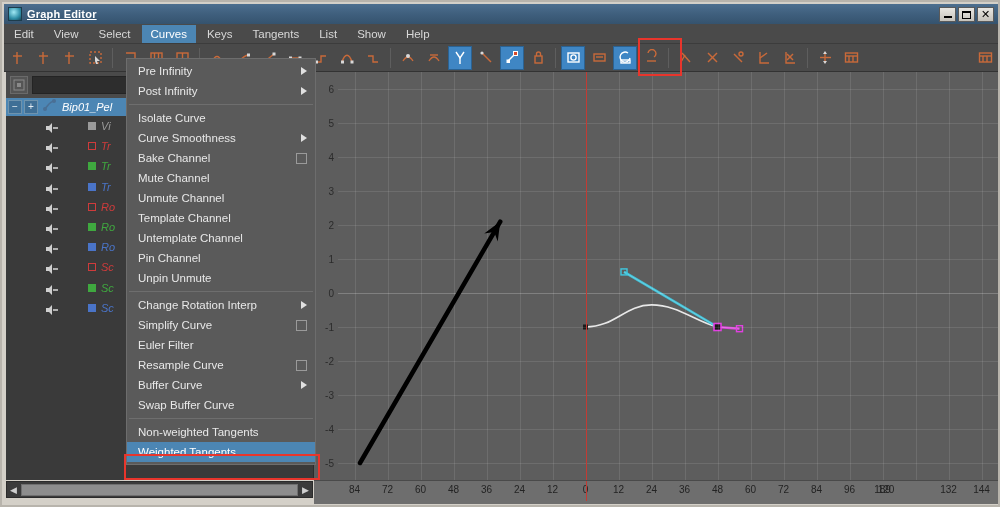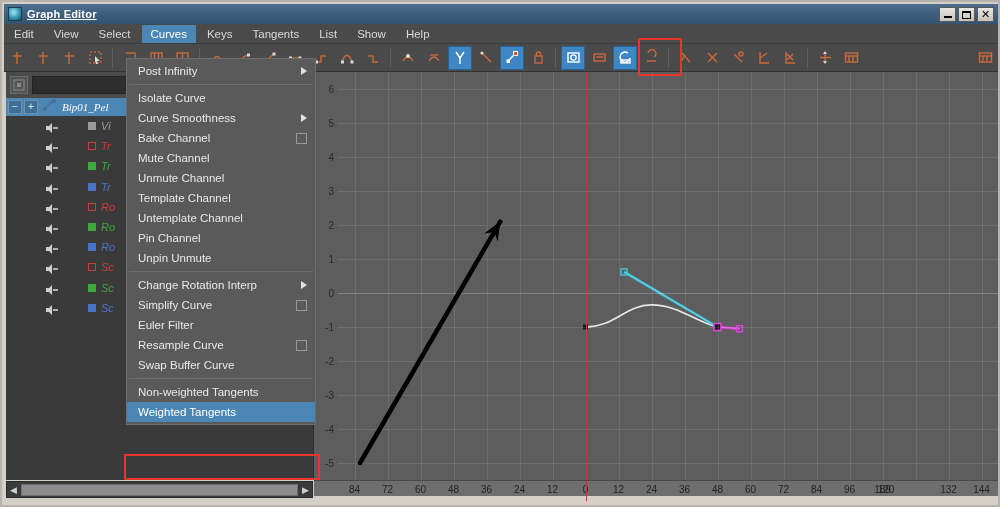--- a/index.html
+++ b/index.html
@@ -107,21 +107,21 @@
     height: 18px; background: #4c86b4;
     display: flex; align-items: center; padding-left: 2px;
   }
   .tri-btn {
     width: 14px; height: 14px; margin-right: 2px;
     border: 1px solid #6f93ad; background: #3f6f96;
     display: flex; align-items: center; justify-content: center;
     color: #e6eef4; font-size: 10px; line-height: 1;
   }
   .anim-icon { width: 16px; margin: 0 4px 0 2px; }
-  .root-label { color: #ffffff; font-size: 11px; font-style: italic; font-family: Liberation Serif, serif; }
+  .root-label { color: #ffffff; font-size: 11px; font-style: italic; }
   .tree-row {
     height: 20.2px; display: flex; align-items: center;
     padding-left: 38px;
   }
   .spk { width: 16px; height: 12px; margin-right: 28px; }
   .chan-box {
     width: 8px; height: 8px; margin-right: 5px; border: 1px solid #111;
   }
   .chan-label { font-size: 11px; font-style: italic; }
 
@@ -143,21 +143,21 @@
   .gridline-v {
     position: absolute; top: 0; bottom: 0; width: 1px;
     background: rgba(255,255,255,.10);
   }
   .axis-zero-v { background: #c23b34 !important; width: 1px; }
   .axis-zero-h { background: rgba(255,255,255,.22) !important; }
 
   
   .xaxis {
     position: absolute; left: 312px; top: 478px;
-    width: 684px; height: 16px;
+    width: 684px; height: 24px;
     background: #6e6e6e; border-top: 1px solid #4a4a4a;
   }
   .xlabel {
     position: absolute; top: 3px; color: #232323;
     font-size: 10px; transform: translateX(-50%);
   }
   .xzero-tick {
     position: absolute; top:0; width:1px; height:20px; background:#c23b34;
   }
 
@@ -663,20 +663,24 @@
     </div>
 
   <div class="hscroll">
     <div class="hs-arrow">◀</div>
     <div class="hs-thumb"></div>
     <div class="hs-arrow">▶</div>
   </div>
 
   <div class="dropdown" id="dropdown">
       <div class="dd-item">
+        <span class="dd-label">Pre Infinity</span>
+        <span class="dd-arrow"></span>
+      </div>
+      <div class="dd-item">
         <span class="dd-label">Post Infinity</span>
         <span class="dd-arrow"></span>
       </div>
       <div class="dd-sep"></div>
       <div class="dd-item">
         <span class="dd-label">Isolate Curve</span>
       </div>
       <div class="dd-item">
         <span class="dd-label">Curve Smoothness</span>
         <span class="dd-arrow"></span>
@@ -713,20 +717,24 @@
         <span class="dd-check"></span>
       </div>
       <div class="dd-item">
         <span class="dd-label">Euler Filter</span>
       </div>
       <div class="dd-item">
         <span class="dd-label">Resample Curve</span>
         <span class="dd-check"></span>
       </div>
       <div class="dd-item">
+        <span class="dd-label">Buffer Curve</span>
+        <span class="dd-arrow"></span>
+      </div>
+      <div class="dd-item">
         <span class="dd-label">Swap Buffer Curve</span>
       </div>
       <div class="dd-sep"></div>
       <div class="dd-item">
         <span class="dd-label">Non-weighted Tangents</span>
       </div>
       <div class="dd-item sel">
         <span class="dd-label">Weighted Tangents</span>
       </div>
     </div>

